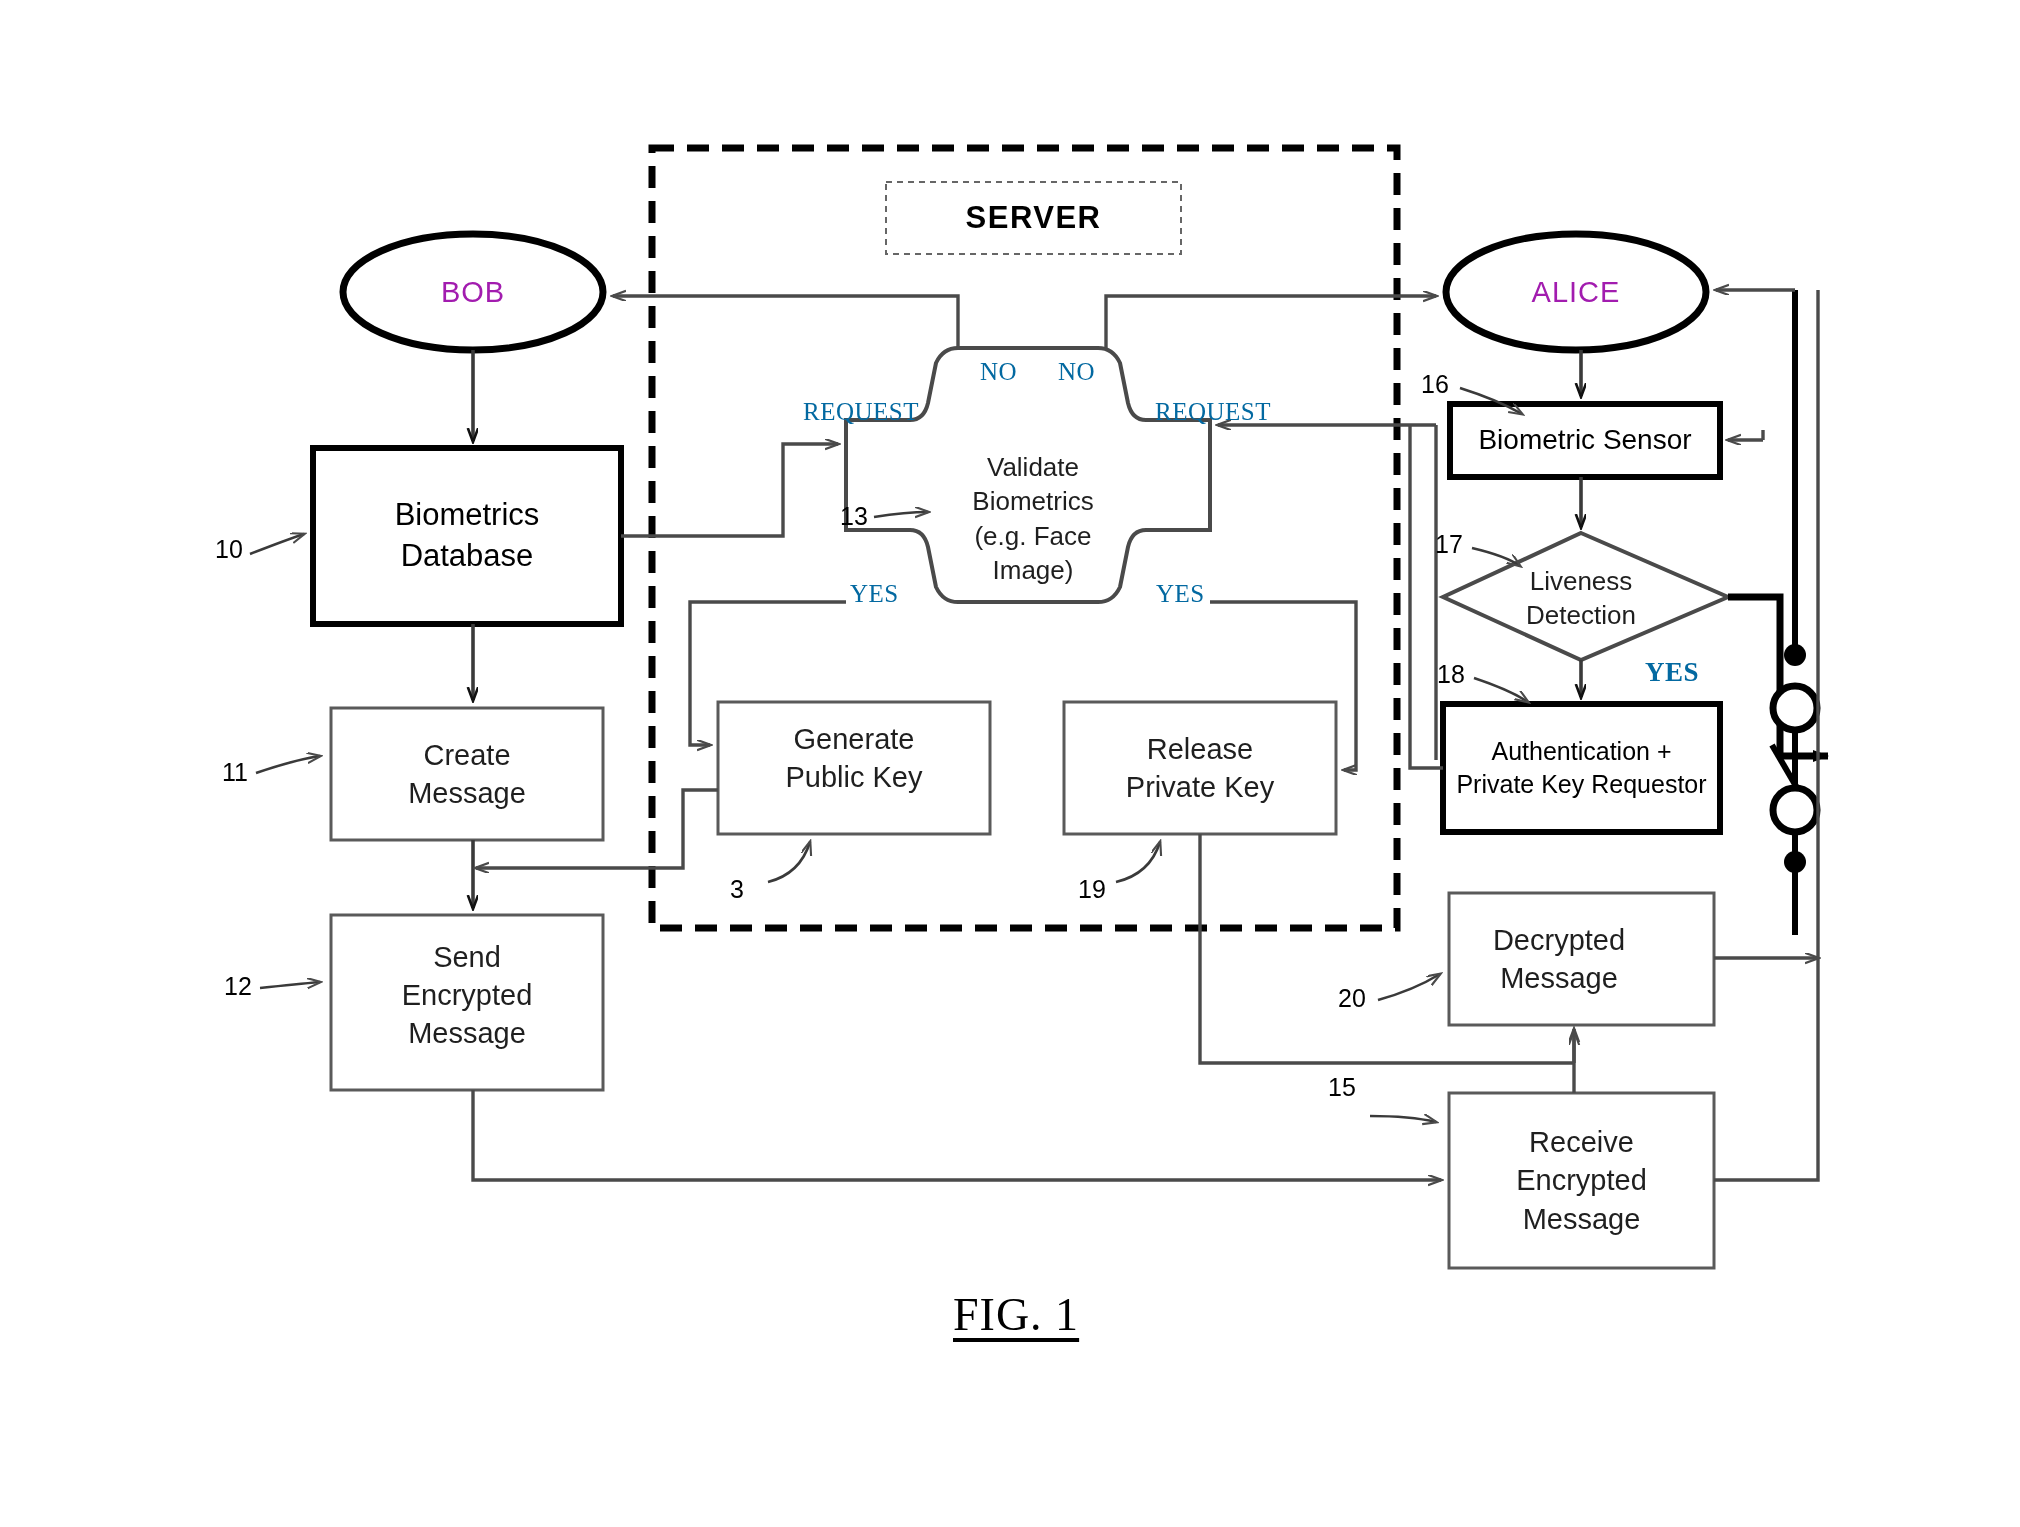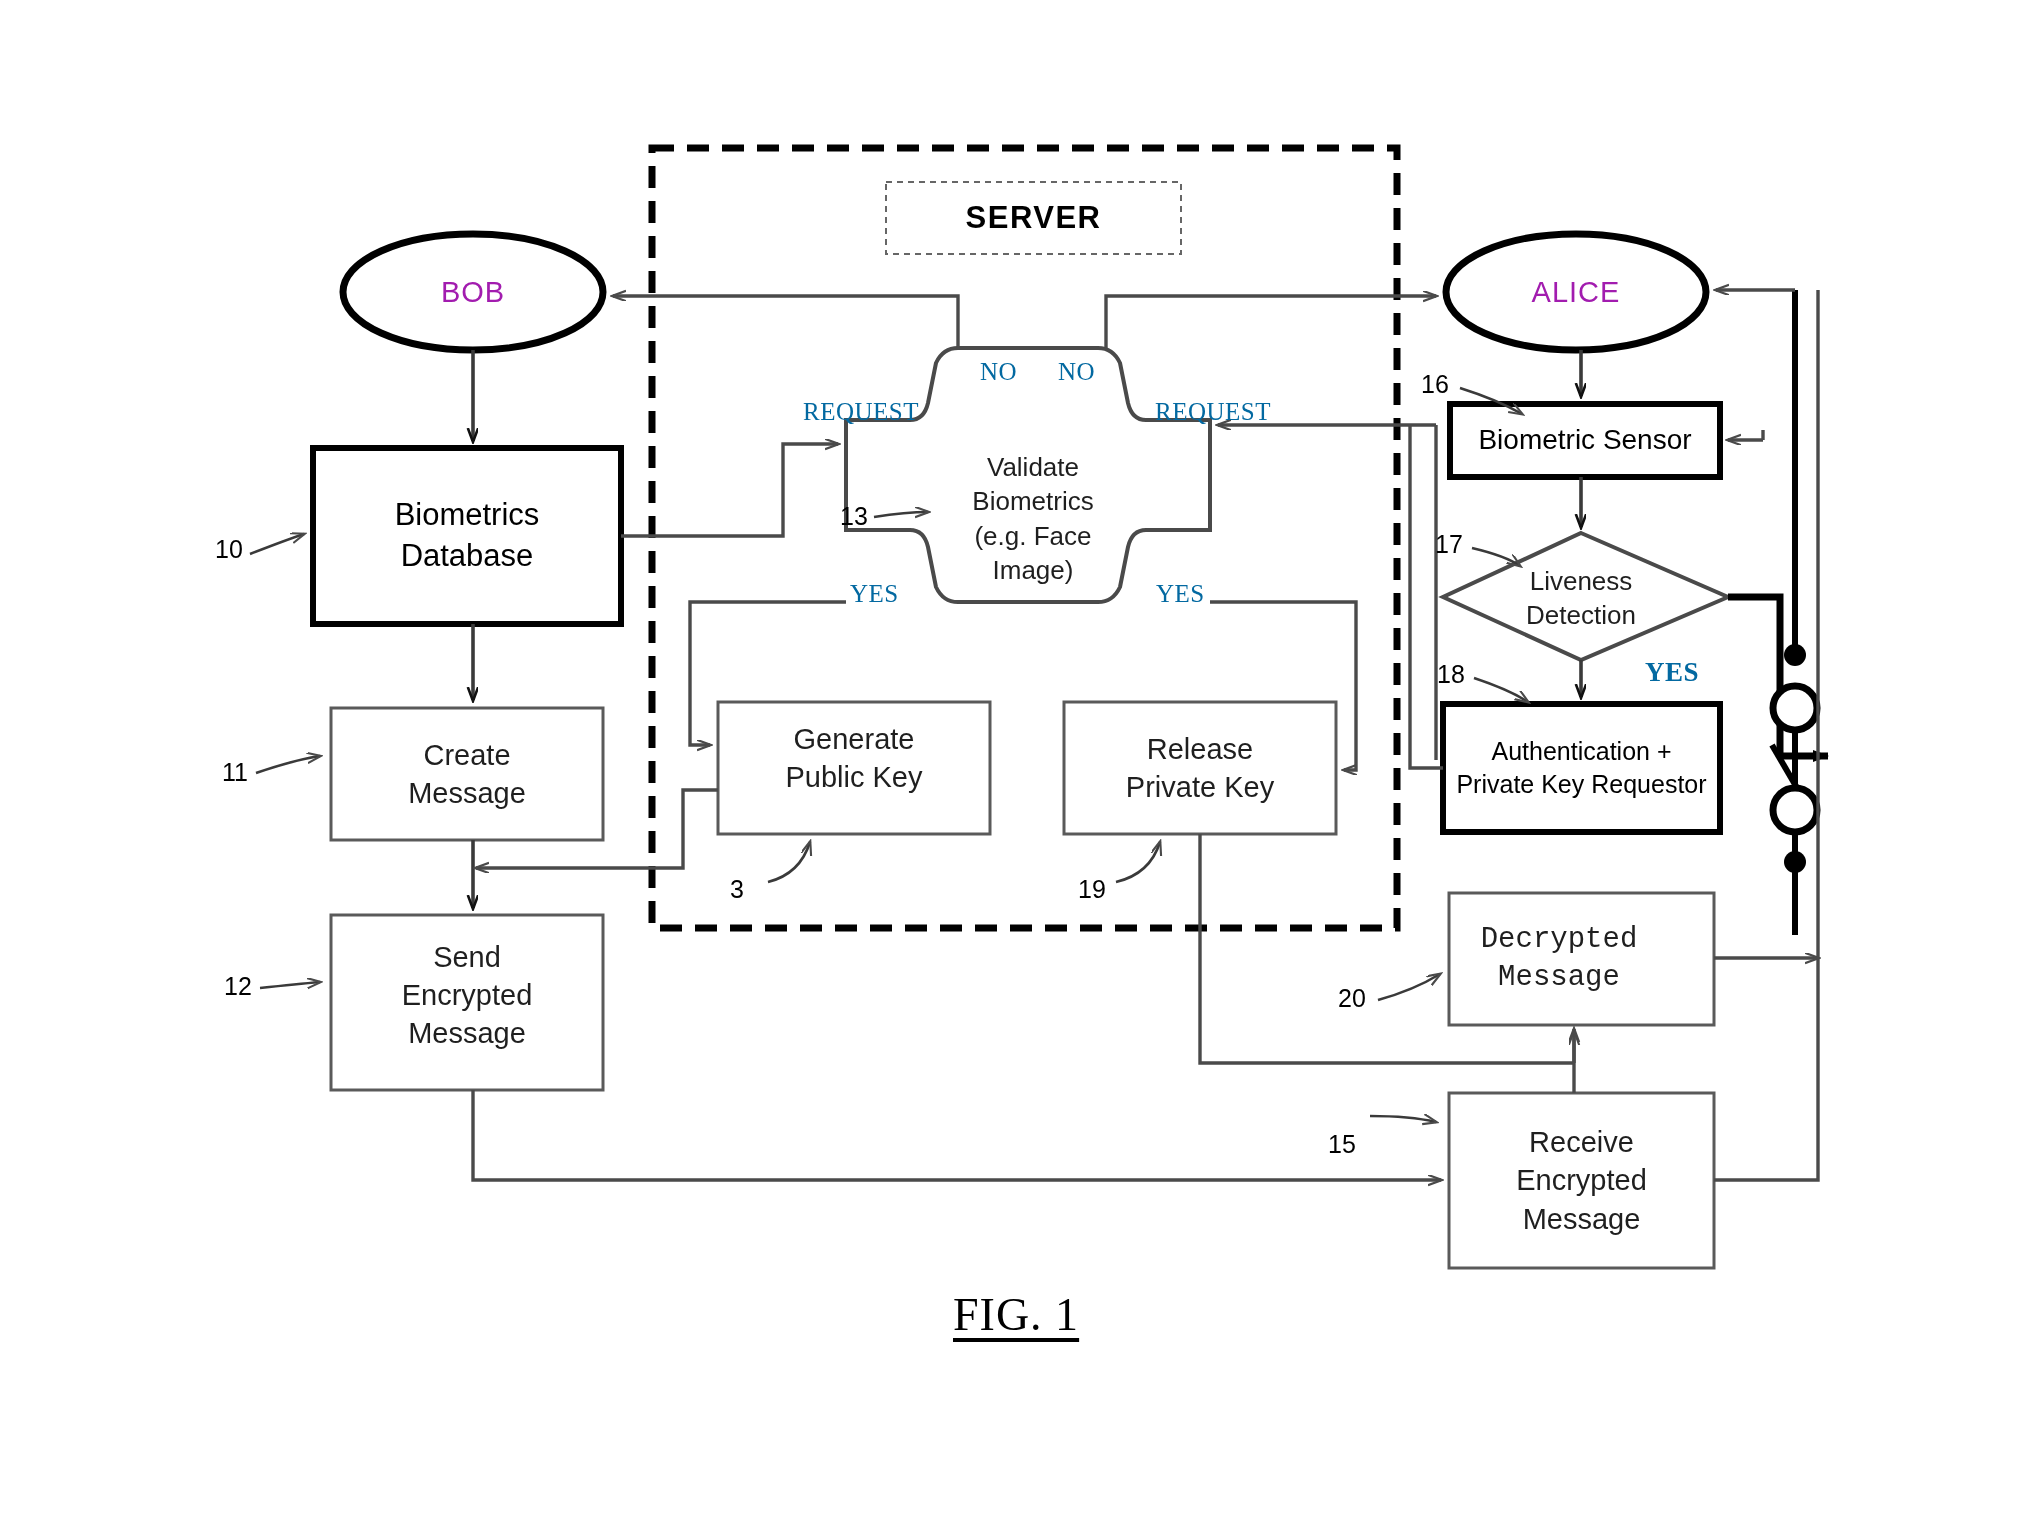--- a/index.html
+++ b/index.html
@@ -249,42 +249,42 @@
 Private Key</div>
 
   <div class="node-label" style="left:1422px; top:404px; width:270px; height:73px; font-size:28px;">Biometric Sensor</div>
 
   <div class="node-label" style="left:1448px; top:552px; width:210px; height:92px; font-size:26px; color:#1f1f1f;">Liveness
 Detection</div>
 
   <div class="node-label" style="left:1415px; top:704px; width:277px; height:128px; font-size:25px;">Authentication +
 Private Key Requestor</div>
 
-  <div class="node-label" style="left:1421px; top:893px; width:220px; height:132px; font-size:29px; color:#1f1f1f;font-family:Liberation Mono, monospace;">Decrypted
+  <div class="node-label" style="left:1421px; top:893px; width:220px; height:132px; font-size:29px; color:#1f1f1f;">Decrypted
 Message</div>
 
   <div class="node-label" style="left:1421px; top:1093px; width:265px; height:175px; font-size:29px; color:#1f1f1f;">Receive
 Encrypted
 Message</div>
 
   <div class="edge-label" style="left:952px; top:358px;">NO</div>
   <div class="edge-label" style="left:1030px; top:358px;">NO</div>
   <div class="edge-label" style="left:775px; top:398px;">REQUEST</div>
   <div class="edge-label" style="left:1127px; top:398px;">REQUEST</div>
   <div class="edge-label" style="left:822px; top:580px;">YES</div>
   <div class="edge-label" style="left:1128px; top:580px;">YES</div>
   <div class="edge-label bold" style="left:1617px; top:657px;">YES</div>
 
   <div class="ref-num" style="left:187px; top:535px;">10</div>
   <div class="ref-num" style="left:194px; top:758px;">11</div>
   <div class="ref-num" style="left:196px; top:972px;">12</div>
   <div class="ref-num" style="left:812px; top:502px;">13</div>
   <div class="ref-num" style="left:702px; top:875px;">3</div>
   <div class="ref-num" style="left:1050px; top:875px;">19</div>
-  <div class="ref-num" style="left:1300px; top:1130px;">15</div>
+  <div class="ref-num" style="left:1300px; top:1073px;">15</div>
   <div class="ref-num" style="left:1393px; top:370px;">16</div>
   <div class="ref-num" style="left:1407px; top:530px;">17</div>
   <div class="ref-num" style="left:1409px; top:660px;">18</div>
   <div class="ref-num" style="left:1310px; top:984px;">20</div>
 
   <div class="fig-caption" style="left:925px; top:1288px;">FIG. 1</div>
 
 </div>
 
 </body></html>

